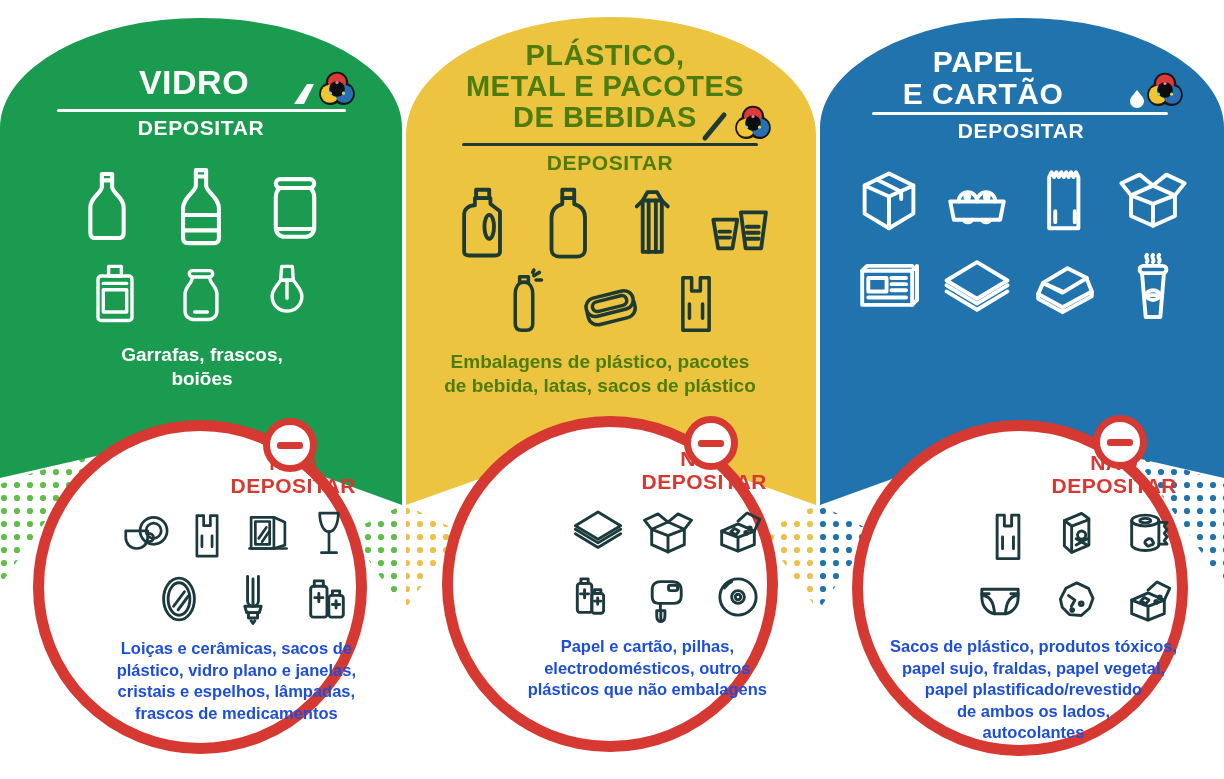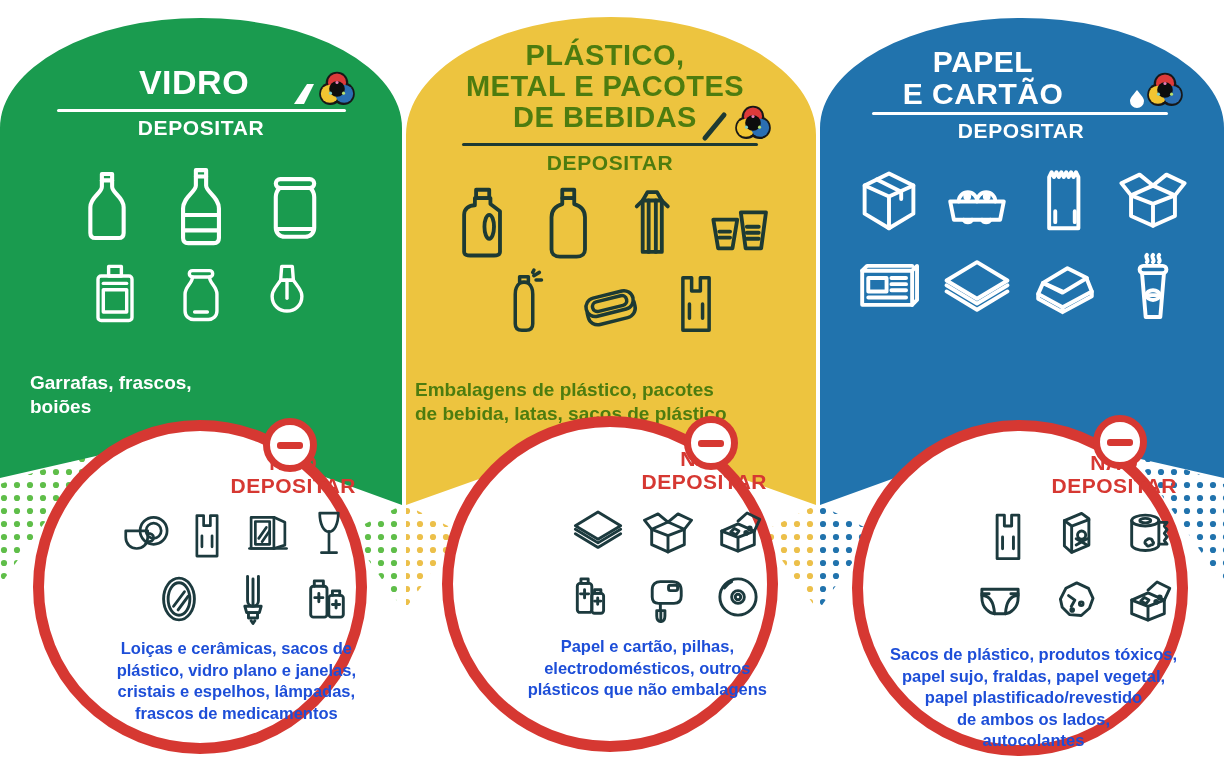--- a/index.html
+++ b/index.html
@@ -12,21 +12,21 @@
   .sep{position:absolute;z-index:3;height:3px;border-radius:2px;}
   .dep-label{position:absolute;z-index:3;text-align:center;font-weight:800;font-size:21px;letter-spacing:.6px;}
   .irow{position:absolute;z-index:3;display:flex;justify-content:center;align-items:center;}
   .irow .ic{display:block;}
   .c1r1 .ic{width:82px;height:92px;color:#fff;}
   .c1r2 .ic{width:68px;height:72px;color:#fff;}
   .c2r1 .ic{width:78px;height:88px;color:#1d3a33;}
   .c2r2 .ic{width:70px;height:74px;color:#1d3a33;}
   .c3r1 .ic{width:78px;height:82px;color:#fff;}
   .c3r2 .ic{width:78px;height:82px;color:#fff;}
-  .cap{position:absolute;z-index:3;text-align:left;font-weight:700;white-space:pre-line;font-size:19px;line-height:24px;margin-top:28px;}
+  .cap{position:absolute;z-index:3;text-align:center;font-weight:700;white-space:pre-line;font-size:19px;line-height:24px;}
   .cap3{font-size:18px;line-height:23px;}
   .circle{position:absolute;z-index:4;background:#fff;border:11px solid #d63832;border-radius:50%;
           display:flex;flex-direction:column;align-items:flex-end;}
   .nd-label{margin-top:20px;text-align:center;font-weight:800;font-size:21px;line-height:23px;
             letter-spacing:.5px;color:#d63832;white-space:pre-line;}
   .nd-row{display:flex;justify-content:center;align-items:center;}
   .nd-row .ic{width:58px;height:62px;color:#1c3a3e;display:block;}
   .nd-r1{margin-top:8px;gap:12px;}
   .nd-r1.tight{gap:7px;}
   .nd-r1.tight .ic{width:54px;height:60px;}
@@ -551,21 +551,21 @@
         <svg class="ic" viewBox="0 0 64 64">
           <use href="#s-diaper"></use>
         </svg>
         <svg class="ic" viewBox="0 0 64 64">
           <use href="#s-dirty-paper"></use>
         </svg>
         <svg class="ic" viewBox="0 0 64 64">
           <use href="#s-box-with-waste"></use>
         </svg>
       </div>
-    <div class="nd-cap" style="margin-top:12px">Sacos de plástico, produtos tóxicos,
+    <div class="nd-cap" style="margin-top:4px">Sacos de plástico, produtos tóxicos,
 papel sujo, fraldas, papel vegetal,
 papel plastificado/revestido
 de ambos os lados,
 autocolantes</div>
   </div>
   <div class="badge" style="left:1093px;top:415px;">
       <span class="bar"></span>
     </div>
 
 </div>

